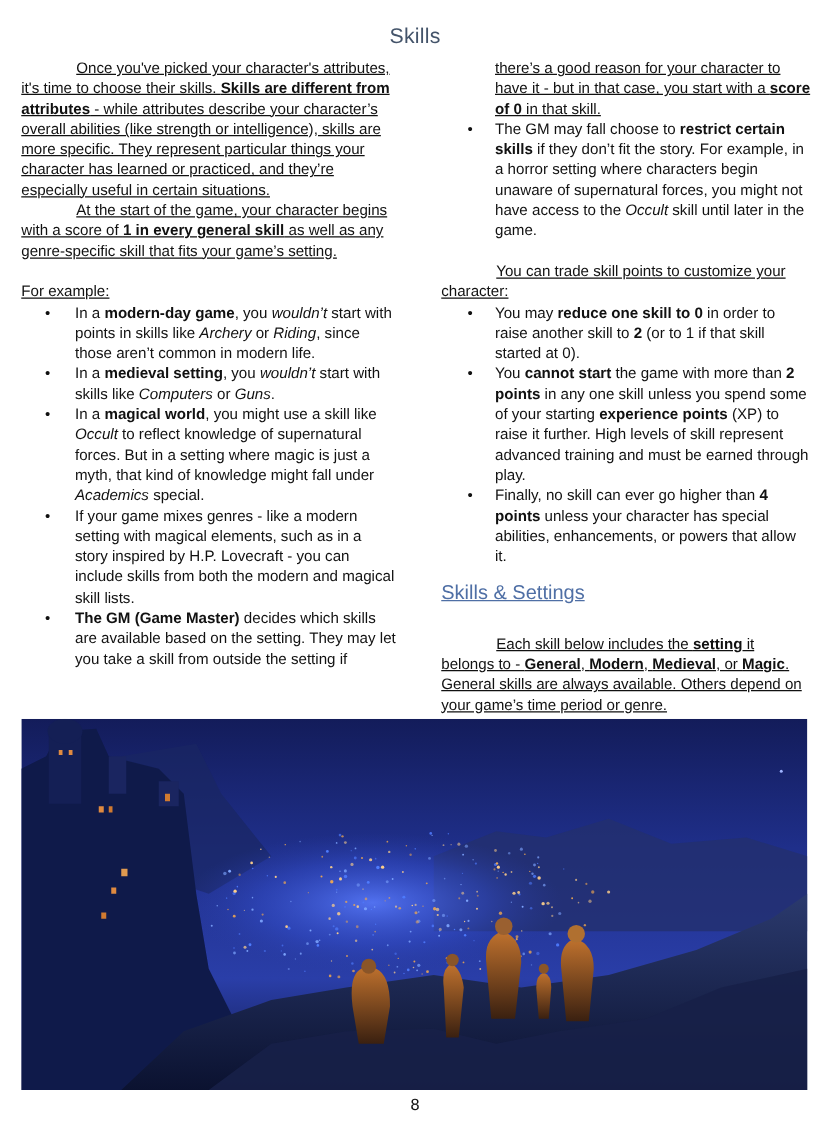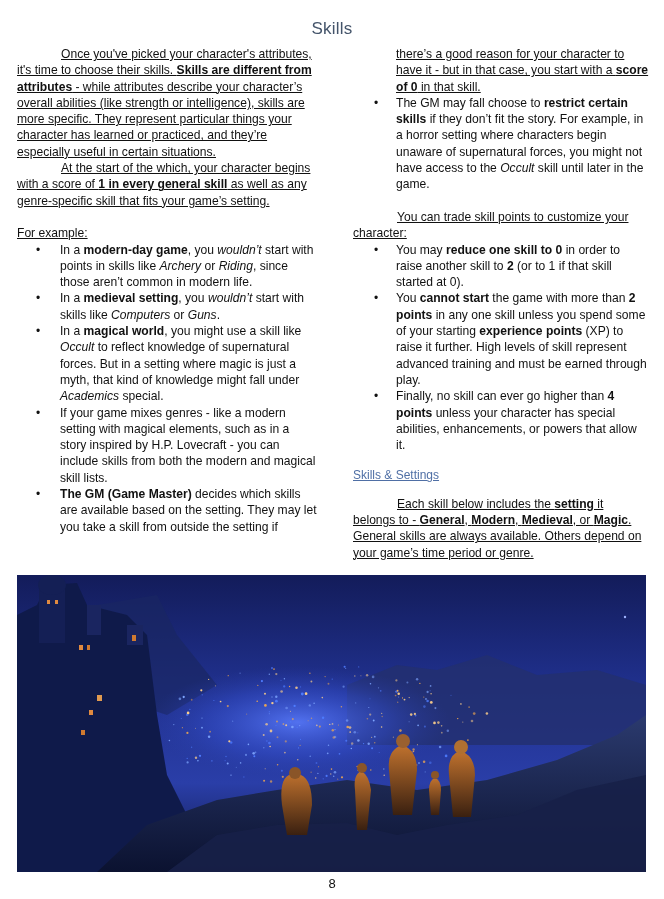--- a/index.html
+++ b/index.html
@@ -14,32 +14,32 @@
   .indent { text-indent:44px; }
   .gap { height:16.3px; }
   ul { margin:0; padding:0; list-style:none; }
   li { position:relative; padding-left:43px; }
   .col-right li { padding-left:43px; }
   li .bullet { position:absolute; left:19px; top:0; font-size:12px; }
   .col-right li .bullet { left:21px; }
   .cont { padding-left:43px; }
   b { font-weight:bold; }
   .sub-heading { font-weight:bold; text-decoration:underline; }
-  .section-heading { color:#4f6fa5; font-size:12px; margin-top:14px; margin-bottom:12px; }
+  .section-heading { color:#4f6fa5; font-size:16px; margin-top:14px; margin-bottom:23px; }
   .illustration { position:absolute; left:17px; top:575px; width:629px; height:297px; overflow:hidden; }
   .page-num { position:absolute; top:876px; left:0; width:664px; text-align:center; font-size:13px; color:#111; }
 </style>
 </head>
 <body>
 
 <div class="title">Skills</div>
 
 <div class="col col-left">
   <p class="indent"><span>Once you've picked your character's attributes, it's time to choose their skills. </span><b>Skills are different from attributes</b><span> - while attributes describe your character’s overall abilities (like strength or intelligence), skills are more specific. They represent particular things your character has learned or practiced, and they’re especially useful in certain situations.</span></p>
-  <p class="indent"><span>At the start of the which, your character begins with a score of </span><b>1 in every general skill</b><span> as well as any genre-specific skill that fits your game’s setting.</span></p>
+  <p class="indent"><span>At the start of the game, your character begins with a score of </span><b>1 in every general skill</b><span> as well as any genre-specific skill that fits your game’s setting.</span></p>
   <div class="gap"></div>
   <p>For example:</p>
   <ul>
     <li><span class="bullet">•</span><span>In a </span><b>modern-day game</b><span>, you </span><i>wouldn’t</i><span> start with points in skills like </span><i>Archery</i><span> or </span><i>Riding</i><span>, since those aren’t common in modern life.</span></li>
     <li><span class="bullet">•</span><span>In a </span><b>medieval setting</b><span>, you </span><i>wouldn’t</i><span> start with skills like </span><i>Computers</i><span> or </span><i>Guns</i><span>.</span></li>
     <li><span class="bullet">•</span><span>In a </span><b>magical world</b><span>, you might use a skill like </span><i>Occult</i><span> to reflect knowledge of supernatural forces. But in a setting where magic is just a myth, that kind of knowledge might fall under </span><i>Academics</i><span> special.</span></li>
     <li><span class="bullet">•</span><span>If your game mixes genres - like a modern setting with magical elements, such as in a story inspired by H.P. Lovecraft - you can include skills from both the modern and magical skill lists.</span></li>
     <li><span class="bullet">•</span><b>The GM (Game Master)</b><span> decides which skills are available based on the setting. They may let you take a skill from outside the setting if</span></li>
   </ul>
 </div>

